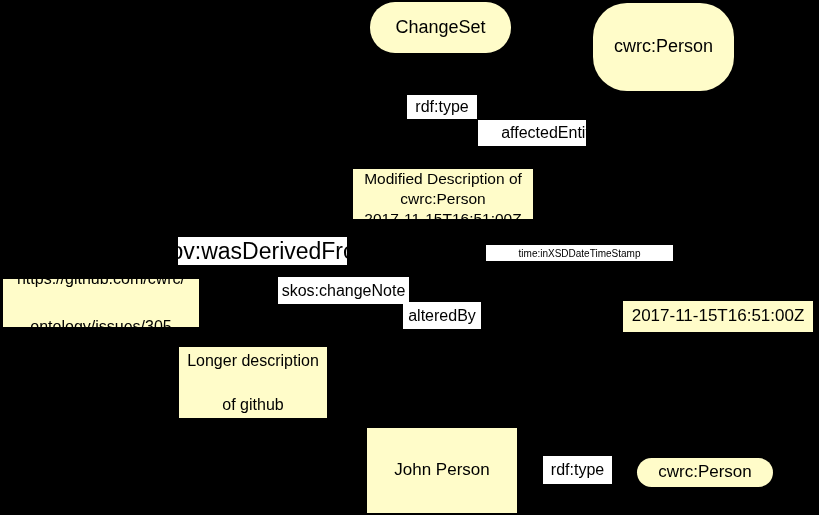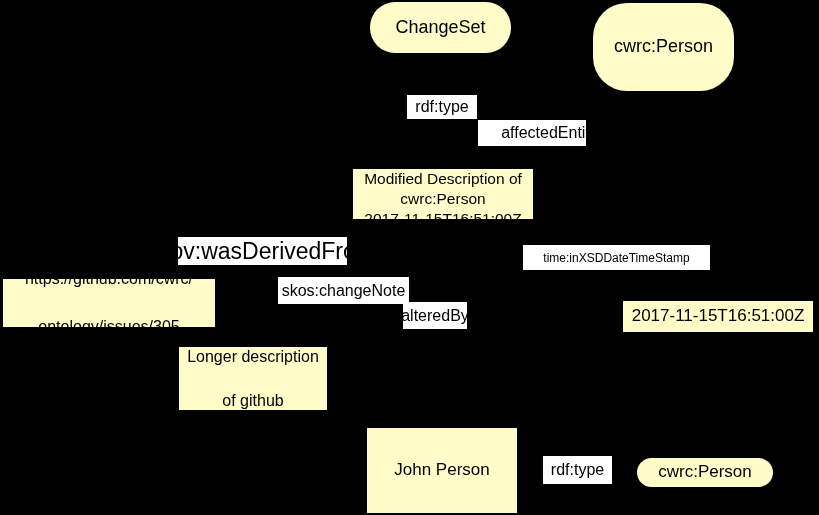--- a/index.html
+++ b/index.html
@@ -71,42 +71,42 @@
   <div class="node clipnode" style="left:353px; top:169px; width:180px; height:50px; font-size:15.5px;">
     <span>Modified Description of</span>
     <span>cwrc:Person</span>
     <span>2017-11-15T16:51:00Z</span>
   </div>
 
   <div class="elabel" style="left:178px; top:237px; width:169px; height:28px; font-size:23px;">
     <span>prov:wasDerivedFrom</span>
   </div>
 
-  <div class="elabel" style="left:523px; top:245px; width:187px; height:25px; font-size:12px;">
+  <div class="elabel" style="left:486px; top:245px; width:187px; height:16px; font-size:10px;">
     <span>time:inXSDDateTimeStamp</span>
   </div>
 
   <div class="elabel" style="left:278px; top:277px; width:131px; height:27px; font-size:16px;">
     <span>skos:changeNote</span>
   </div>
 
-  <div class="node" style="left:3px; top:279px; width:212px; height:48px; font-size:16px;gap:28px;">
+  <div class="node" style="left:3px; top:279px; width:196px; height:48px; font-size:16px;gap:28px;">
     <span>https://github.com/cwrc/</span>
     <span>ontology/issues/305</span>
   </div>
 
-  <div class="elabel" style="left:403px; top:302px; width:64px; height:27px; font-size:16px;">
+  <div class="elabel" style="left:403px; top:302px; width:78px; height:27px; font-size:16px;">
     <span>alteredBy</span>
   </div>
 
   <div class="node" style="left:623px; top:301px; width:190px; height:31px; font-size:17px;">
     <span>2017-11-15T16:51:00Z</span>
   </div>
 
-  <div class="node" style="left:179px; top:347px; width:148px; height:63px; font-size:16px;gap:24px;">
+  <div class="node" style="left:179px; top:347px; width:148px; height:71px; font-size:16px;gap:24px;">
     <span>Longer description</span>
     <span>of github</span>
   </div>
 
   <div class="node" style="left:367px; top:428px; width:150px; height:85px; font-size:17px;">
     <span>John Person</span>
   </div>
 
   <div class="elabel" style="left:543px; top:456px; width:69px; height:28px; font-size:16px;">
     <span>rdf:type</span>

